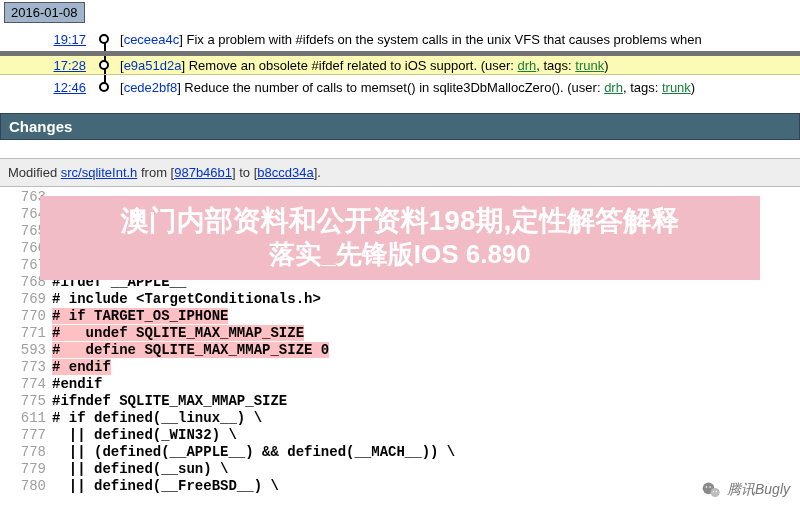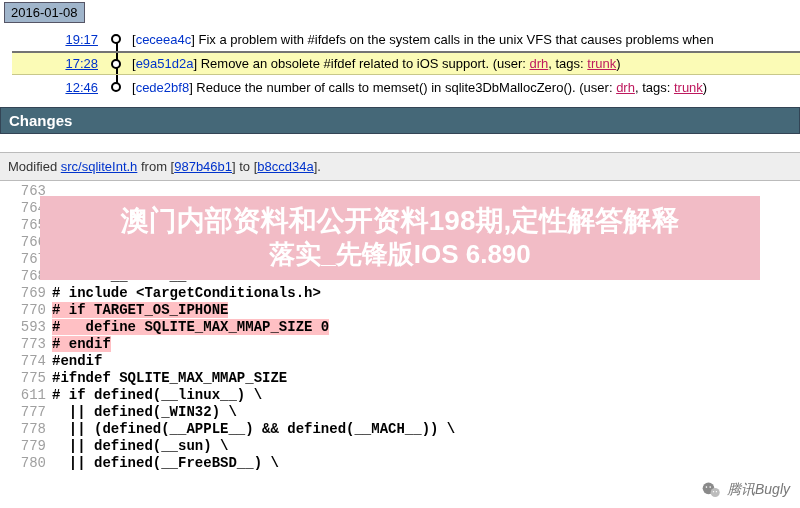--- a/index.html
+++ b/index.html
@@ -1,30 +1,30 @@
 <!DOCTYPE html>
 <html><head>
 <meta charset="utf-8">
 <style>
   * { margin: 0; padding: 0; box-sizing: border-box; }
   body { font-family: Verdana, Arial, sans-serif; font-size: 13px; background: #fff; width: 800px; overflow: hidden; }
   .date-badge { display: inline-block; background: #a0b5cb; border: 1px solid #556; padding: 2px 6px; font-size: 13px; margin: 2px 15px 4px 4px; color: #000; }
-  .timeline { width: 100%; padding-left: 12px; }
+  .timeline { width: 100%; }
   .tl-row { display: flex; align-items: center; height: 24px; white-space: nowrap; overflow: hidden; }
-  .tl-row.hl { background: #fbfbb6; border-top: 2px solid #737373; border-bottom: 1px solid #c8c88a; }
+  .tl-row.hl { background: #fbfbb6; border-top: 5px solid #737373; border-bottom: 1px solid #c8c88a; }
   .tl-time { width: 92px; text-align: right; padding-right: 6px; color: #0033cc; text-decoration: underline; font-size: 13px; }
   .tl-graph { width: 28px; position: relative; height: 24px; flex-shrink: 0; }
   .tl-graph .line { position: absolute; left: 12px; top: 0; bottom: 0; width: 2px; background: #000; }
   .tl-graph .line.top { bottom: 12px; }
   .tl-graph .line.bot { top: 12px; }
   .tl-graph .dot { position: absolute; left: 7px; top: 7px; width: 10px; height: 10px; border: 2px solid #000; border-radius: 50%; background: #fff; }
   .tl-text { flex: 1; font-size: 13px; color: #000; }
   .tl-text .hash { color: #0033cc; }
-  .tl-text .lnk { color: #be185d; text-decoration: underline; }
-  .changes-bar { background: #456878; color: #fff; font-weight: bold; padding: 4px 8px; font-size: 15px; margin-top: 8px; border: 1px solid #345; }
+  .tl-text .lnk { color: #15803d; text-decoration: underline; }
+  .changes-bar { background: #456878; color: #fff; font-weight: bold; padding: 4px 8px; font-size: 15px; margin-top: 14px; border: 1px solid #345; }
   .mod-line { background: #eee; padding: 6px 8px; font-size: 13px; color: #333; margin-top: 18px; border-top: 1px solid #bbb; border-bottom: 1px solid #bbb; }
   .mod-line .lnk { color: #0033cc; text-decoration: underline; }
   .code { font-family: "Courier New", monospace; font-size: 14px; line-height: 17px; padding-left: 6px; padding-top: 2px; position: relative; }
   .code-line { white-space: pre; }
   .ln { color: #a0a0a0; display: inline-block; width: 40px; text-align: right; margin-right: 6px; }
   .del { background: #ffc0c4; }
   .overlay { position: absolute; left: 50%; transform: translateX(-50%); top: 196px; width: 720px; background: #f2bcc6; color: #fff; text-align: center; font-family: "Microsoft YaHei","Hiragino Sans GB",sans-serif; font-weight: bold; padding: 8px 0 10px 0; }
   .overlay .l1 { font-size: 28px; line-height: 34px; }
   .overlay .l2 { font-size: 26px; line-height: 32px; }
   .watermark { position: absolute; right: 10px; bottom: 8px; display: flex; align-items: center; gap: 6px; font-family: "Microsoft YaHei",sans-serif; font-size: 14px; color: #777; font-style: italic; }
@@ -74,20 +74,21 @@
 
 <div class="code" id="code">
     <div class="code-line"><span class="ln">763</span><span class="del"></span></div>
     <div class="code-line"><span class="ln">764</span><span></span></div>
     <div class="code-line"><span class="ln">765</span><span>/*</span></div>
     <div class="code-line"><span class="ln">766</span><span>** Default maximum size of memory used by memory-mapped I/O in the VFS</span></div>
     <div class="code-line"><span class="ln">767</span><span>*/</span></div>
     <div class="code-line"><span class="ln">768</span><span class="strong">#ifdef __APPLE__</span></div>
     <div class="code-line"><span class="ln">769</span><span class="strong"># include &lt;TargetConditionals.h&gt;</span></div>
     <div class="code-line"><span class="ln">770</span><span class="del strong"># if TARGET_OS_IPHONE</span></div>
+    <div class="code-line"><span class="ln">771</span><span class="del strong">#   undef SQLITE_MAX_MMAP_SIZE</span></div>
     <div class="code-line"><span class="ln">593</span><span class="del strong">#   define SQLITE_MAX_MMAP_SIZE 0</span></div>
     <div class="code-line"><span class="ln">773</span><span class="del strong"># endif</span></div>
     <div class="code-line"><span class="ln">774</span><span class="strong">#endif</span></div>
     <div class="code-line"><span class="ln">775</span><span class="strong">#ifndef SQLITE_MAX_MMAP_SIZE</span></div>
     <div class="code-line"><span class="ln">611</span><span class="strong"># if defined(__linux__) \</span></div>
     <div class="code-line"><span class="ln">777</span><span class="strong">  || defined(_WIN32) \</span></div>
     <div class="code-line"><span class="ln">778</span><span class="strong">  || (defined(__APPLE__) &amp;&amp; defined(__MACH__)) \</span></div>
     <div class="code-line"><span class="ln">779</span><span class="strong">  || defined(__sun) \</span></div>
     <div class="code-line"><span class="ln">780</span><span class="strong">  || defined(__FreeBSD__) \</span></div>
   </div>

